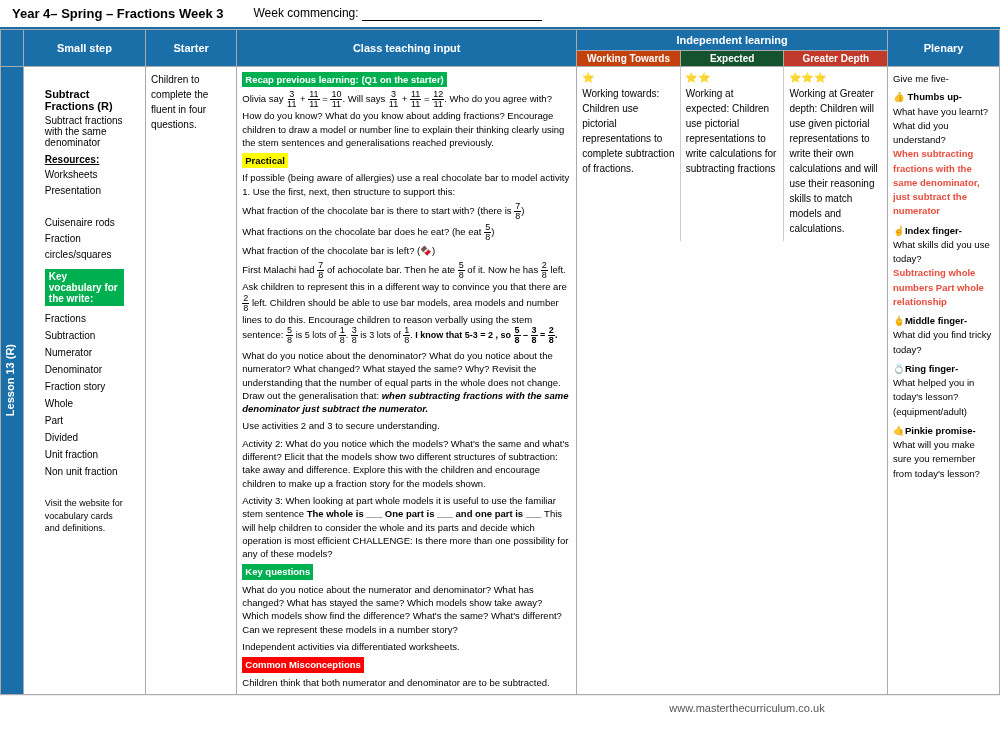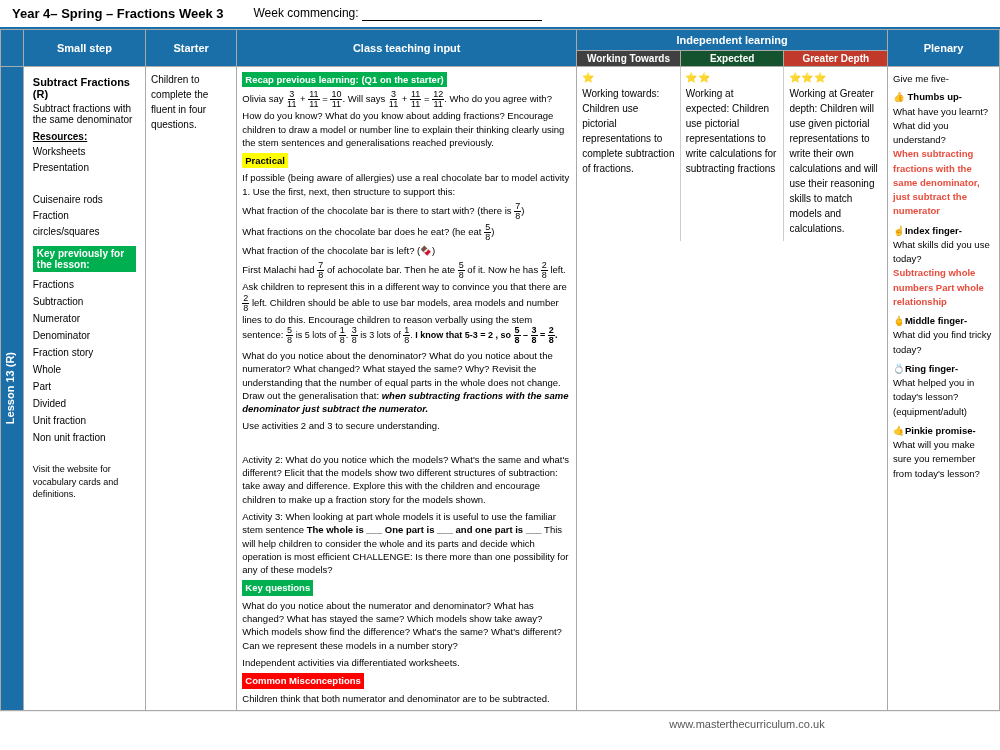--- a/index.html
+++ b/index.html
@@ -30,43 +30,43 @@
   </colgroup>
   <thead>
     <tr>
       <td style="background:#1a6fa8; border:1px solid #aaa;"></td>
       <td style="background:#1a6fa8; color:#fff; text-align:center; font-weight:bold; font-size:11px; padding:4px; border:1px solid #aaa;">Small step</td>
       <td style="background:#1a6fa8; color:#fff; text-align:center; font-weight:bold; font-size:11px; padding:4px; border:1px solid #aaa;">Starter</td>
       <td style="background:#1a6fa8; color:#fff; text-align:center; font-weight:bold; font-size:11px; padding:4px; border:1px solid #aaa;">Class teaching input</td>
       <td style="background:#1a6fa8; color:#fff; font-weight:bold; font-size:11px; padding:0; border:1px solid #aaa;">
         <div style="text-align:center; padding:4px;">Independent learning</div>
         <div style="display:flex; border-top:1px solid #aaa;">
-          <div style="flex:1; background:#404040; color:#fff; text-align:center; font-size:10px; font-weight:bold; padding:2px; border-right:1px solid #aaa;">Working Towards</div>
+          <div style="flex:1; background:#c2410c; color:#fff; text-align:center; font-size:10px; font-weight:bold; padding:2px; border-right:1px solid #aaa;">Working Towards</div>
           <div style="flex:1; background:#14532d; color:#fff; text-align:center; font-size:10px; font-weight:bold; padding:2px; border-right:1px solid #aaa;">Expected</div>
           <div style="flex:1; background:#c0392b; color:#fff; text-align:center; font-size:10px; font-weight:bold; padding:2px;">Greater Depth</div>
         </div>
       </td>
       <td style="background:#1a6fa8; color:#fff; text-align:center; font-weight:bold; font-size:11px; padding:4px; border:1px solid #aaa;">Plenary</td>
     </tr>
   </thead>
   <tbody>
     <tr>
 
       <td style="background:#1a6fa8; border:1px solid #aaa; padding:0; text-align:center; vertical-align:middle;">
         <div style="color:#fff; font-weight:bold; font-size:11px; writing-mode:vertical-rl; transform:rotate(180deg); white-space:nowrap; padding:8px 3px;">Lesson 13 (R)</div>
       </td>
 
-      <td style="border:1px solid #aaa; padding:9px; vertical-align:top; font-size:10px;">
+      <td style="border:1px solid #aaa; padding:21px; vertical-align:top; font-size:10px;">
         <div style="font-weight:bold; font-size:11px; margin-bottom:3px;">Subtract Fractions (R)</div>
         <div style="margin-bottom:6px; font-size:10px;">Subtract fractions with the same denominator</div>
         <div style="font-weight:bold; text-decoration:underline; margin-bottom:2px;">Resources:</div>
         <div style="margin-bottom:6px; line-height:1.6;">
           Worksheets<br>Presentation<br><br>Cuisenaire rods<br>Fraction circles/squares
         </div>
-        <div style="background:#00b050; color:#fff; padding:2px 4px; font-weight:bold; font-size:10px; margin-bottom:4px; display:inline-block;">Key previously for the lesson:</div>
+        <div style="background:#00b050; color:#fff; padding:2px 4px; font-weight:bold; font-size:10px; margin-bottom:4px; display:inline-block;">Key vocabulary for the write:</div>
         <div style="font-size:10px; line-height:1.7;">
           Fractions<br>Subtraction<br>Numerator<br>Denominator<br>Fraction story<br>Whole<br>Part<br>Divided<br>Unit fraction<br>Non unit fraction<br><br>
         </div>
         <div style="font-size:9px; line-height:1.4;">Visit the website for vocabulary cards and definitions.</div>
       </td>
 
       <td style="border:1px solid #aaa; padding:5px; vertical-align:top; font-size:10px;">
         <div style="line-height:1.5;">Children to complete the fluent in four questions.</div>
       </td>
 
@@ -136,21 +136,21 @@
                 </span> – <span class="frac">
                   <span class="num">3</span>
                   <span class="den">8</span>
                 </span> = <span class="frac">
                   <span class="num">2</span>
                   <span class="den">8</span>
                 </span>.</strong></span></p>
 
         <p style="margin-bottom:4px;">What do you notice about the denominator? What do you notice about the numerator?  What changed? What stayed the same? Why?  Revisit the understanding that the  number of equal parts in the whole does not change.<br>Draw out the generalisation that: <em><strong>when subtracting fractions with the same denominator just subtract the numerator.</strong></em></p>
 
-        <p style="margin-bottom:20px;">Use activities 2 and 3 to secure understanding.</p>
+        <p style="margin-bottom:4px;">Use activities 2 and 3 to secure understanding.</p>
 
         <p style="margin-bottom:4px;">Activity 2:  What do you notice which the models?  What's the same and what's different?  Elicit that the models show two different structures of subtraction: take away and difference. Explore this with the children and encourage children to make up a fraction story for the models shown.</p>
 
         <p style="margin-bottom:4px;">Activity 3:  When looking at part whole models it is useful to use the familiar stem sentence  <strong>The whole is ___ One part is ___ and one part is ___</strong>  This will help children to consider the whole and its parts and decide which operation is most efficient  CHALLENGE:   Is there more than one possibility for any of these models?</p>
 
         <div style="background:#00b050; color:#fff; padding:1px 3px; font-weight:bold; font-size:9.5px; display:inline-block; margin-bottom:3px;">Key questions</div>
         <p style="margin-bottom:4px;">What do you notice about the numerator and denominator? What has changed?  What has stayed the same? Which models show take away? Which models show find the difference? What's the same? What's different?  Can we represent these models in a number story?</p>
 
         <p style="margin-bottom:4px;">Independent activities via differentiated worksheets.</p>
 

